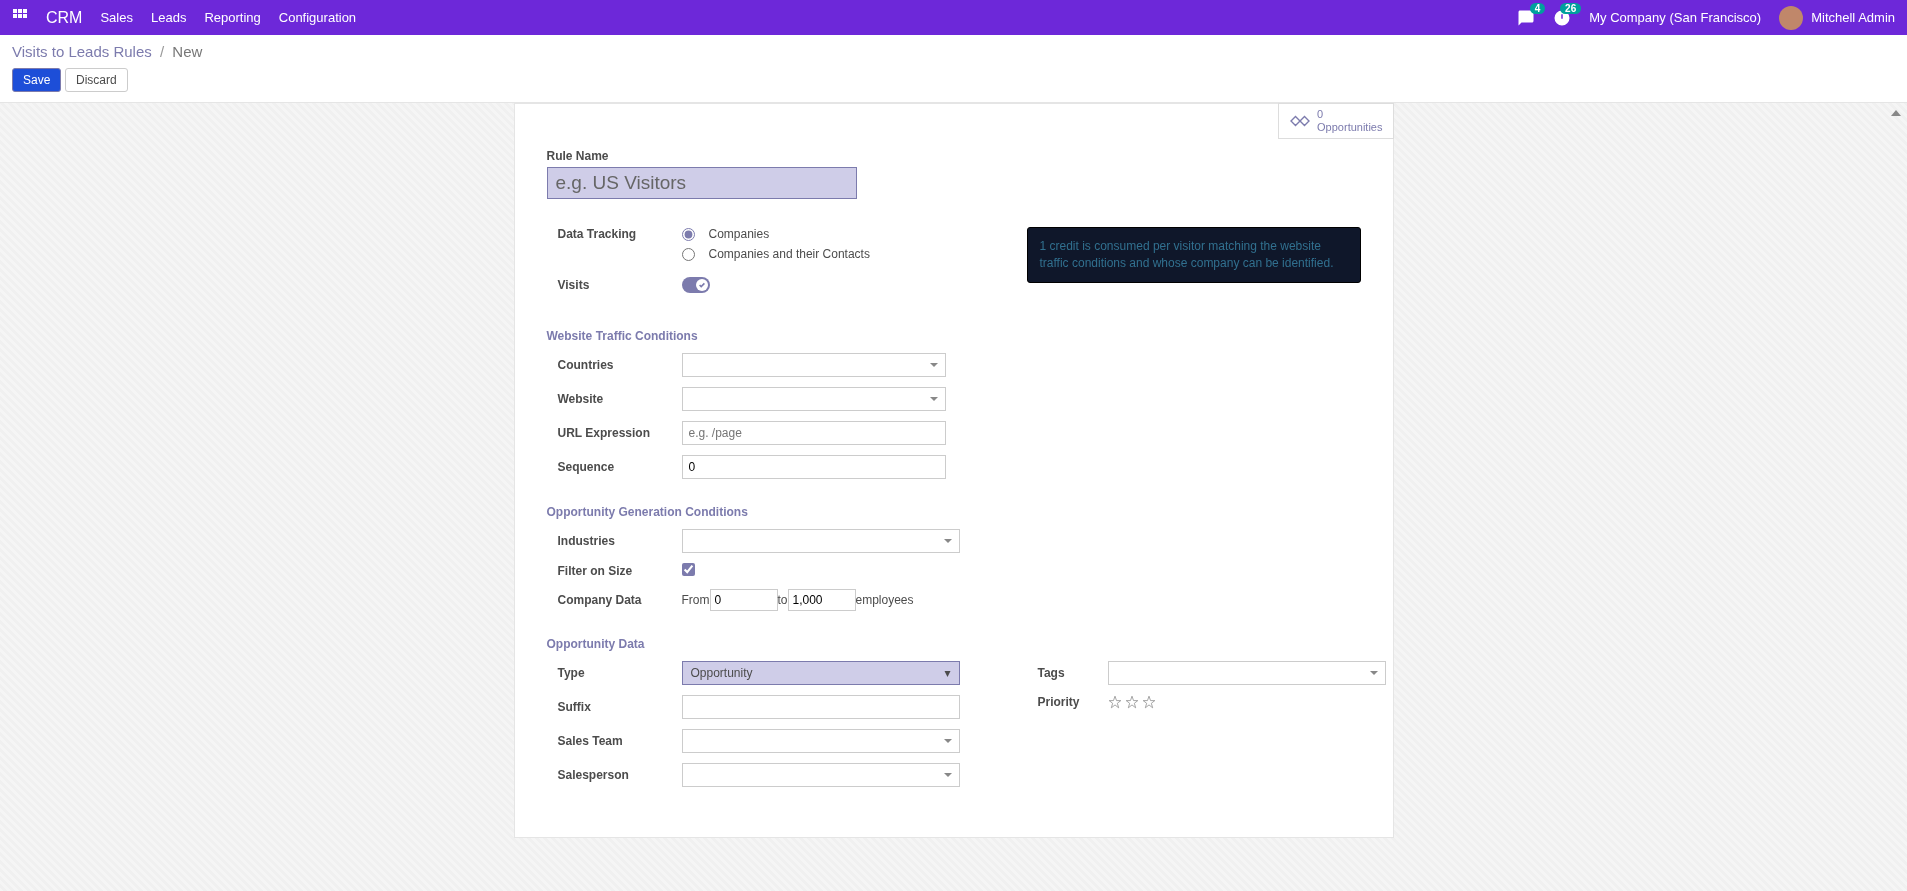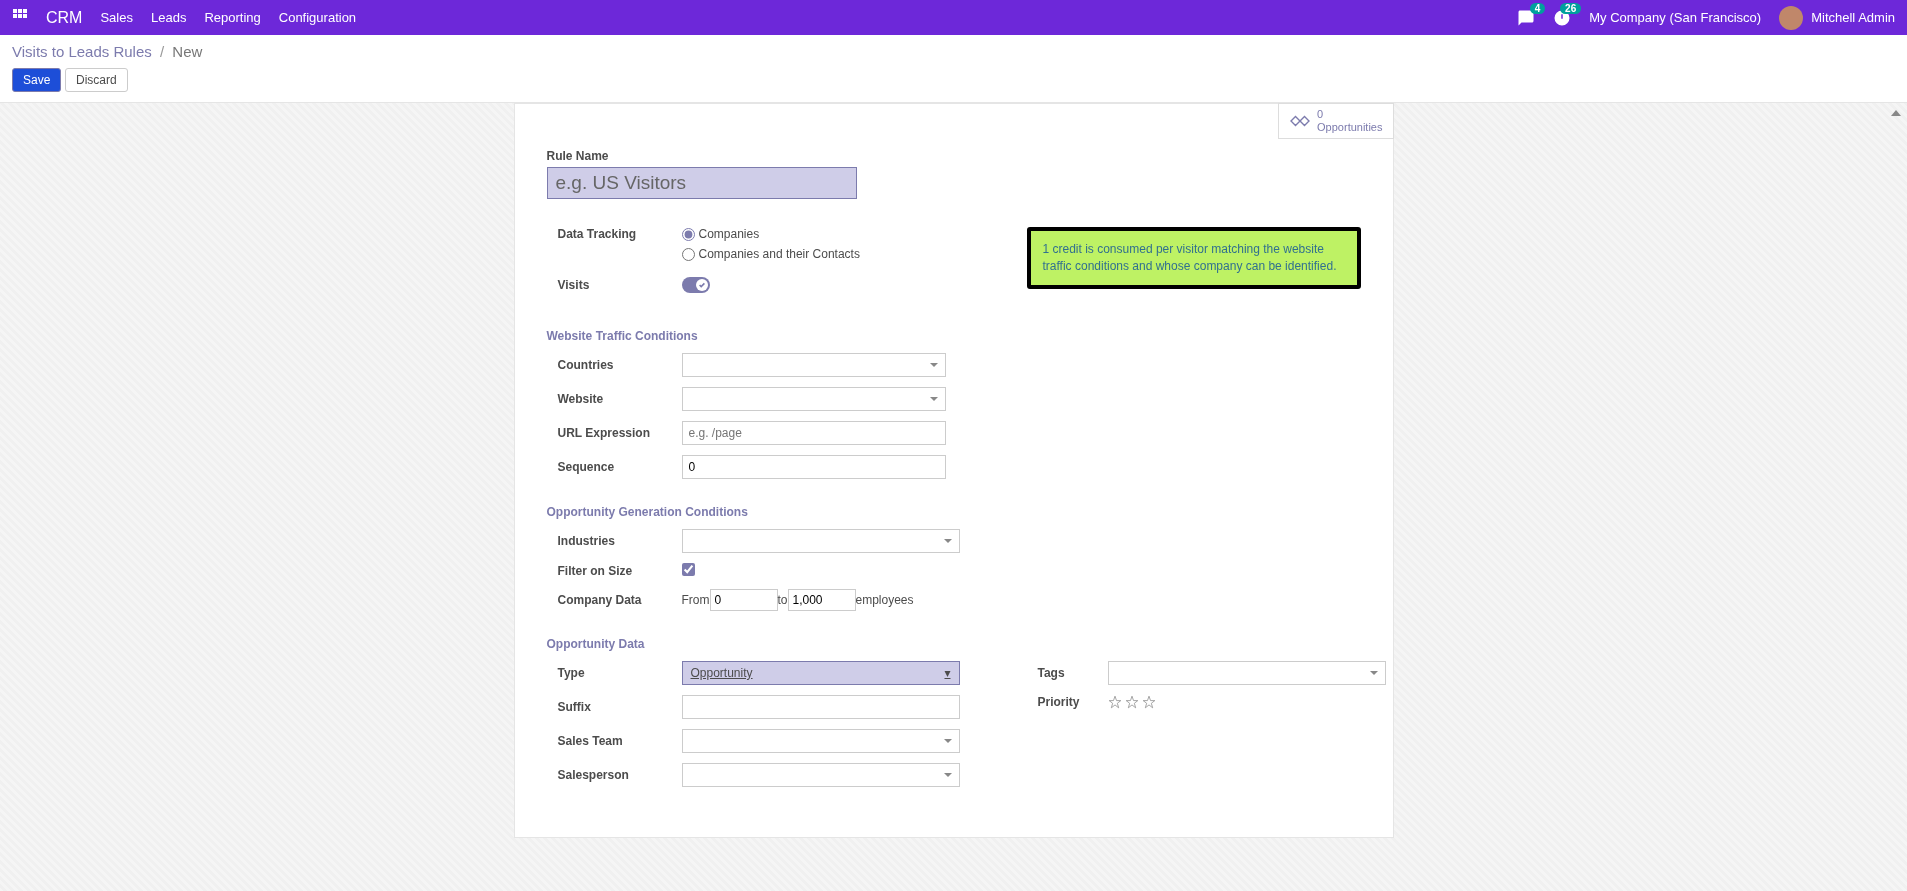--- a/index.html
+++ b/index.html
@@ -25,37 +25,37 @@
 .sheet-inner { padding:45px 32px 40px; }
 .rule-name-label { font-weight:bold; font-size:12px; margin-bottom:4px; display:block; }
 .rule-name-input { width:310px; font-size:19px; padding:4px 8px; border:1px solid #7c7bad; background:#cfcde8; color:#555; }
 .rule-name-input::placeholder { color:#666; }
 .two-col { display:flex; gap:40px; margin-top:28px; }
 .left-col { flex:0 0 440px; }
 .right-col { flex:1; }
 .field-row { display:flex; align-items:center; margin-bottom:10px;margin-left:11px; }
 .field-label { width:124px; font-weight:bold; font-size:12px; }
 .field-control { flex:1; }
-.radio-opt { display:flex; align-items:center; gap:4px; margin-bottom:6px; font-size:12px; }
+.radio-opt { display:flex; align-items:center; gap:14px; margin-bottom:6px; font-size:12px; }
 input[type=radio] { accent-color:#7c7bad; }
 .toggle { width:28px; height:16px; background:#7c7bad; border-radius:10px; position:relative; cursor:pointer; }
 .toggle-knob { position:absolute; right:2px; top:2px; width:12px; height:12px; background:#fff; border-radius:50%; display:flex; align-items:center; justify-content:center; }
 .toggle-knob svg { width:8px; height:8px; fill:#7c7bad;}
-.info-box { background:#bef264; border:4px solid #000000; color:#31708f; padding:10px 12px; font-size:12px; border-radius:3px; line-height:1.4; }
+.info-box { background:#0f172a; border:1px solid #000000; color:#31708f; padding:10px 12px; font-size:12px; border-radius:3px; line-height:1.4; }
 .section-title { color:#7c7bad; font-size:12px; font-weight:600; margin-top:26px; margin-bottom:10px; }
 .input-text { width:264px; border:1px solid #ccc; padding:3px 6px; font-size:12px; height:24px; }
 .select-wrap { position:relative; width:264px; }
 .select-wrap::after { content:""; position:absolute; right:8px; top:50%; transform:translateY(-50%); border-left:4px solid transparent; border-right:4px solid transparent; border-top:4px solid #888; }
 .inline-size { display:flex; align-items:center; font-size:12px; }
 .inline-size input { width:68px; border:1px solid #ccc; padding:2px 4px; font-size:12px; height:22px;}
 .checkbox { width:13px; height:13px; accent-color:#7c7bad; }
 .opp-grid { display:flex; gap:60px; }
 .opp-left { flex:0 0 420px; }
 .opp-right { flex:1; }
-.select-highlight { background:#cfcde8; border:1px solid #7c7bad; width:278px; height:24px; display:flex; align-items:center; justify-content:space-between; padding:0 8px; font-size:12px;text-decoration:underline; }
+.select-highlight { background:#cfcde8; border:1px solid #7c7bad; width:278px; height:24px; display:flex; align-items:center; justify-content:space-between; padding:0 8px; font-size:12px; }
 .wide-input { width:278px; }
 .stars { display:flex; gap:3px; }
 .stars svg { width:14px; height:14px; fill:none; stroke:#999; stroke-width:1.5; }
 .scroll-indicator { position:fixed; right:6px; top:110px; width:0; height:0; border-left:5px solid transparent; border-right:5px solid transparent; border-bottom:6px solid #888; }
 </style>
 </head>
 <body>
 
 <div class="topbar">
   <div class="topbar-left">

